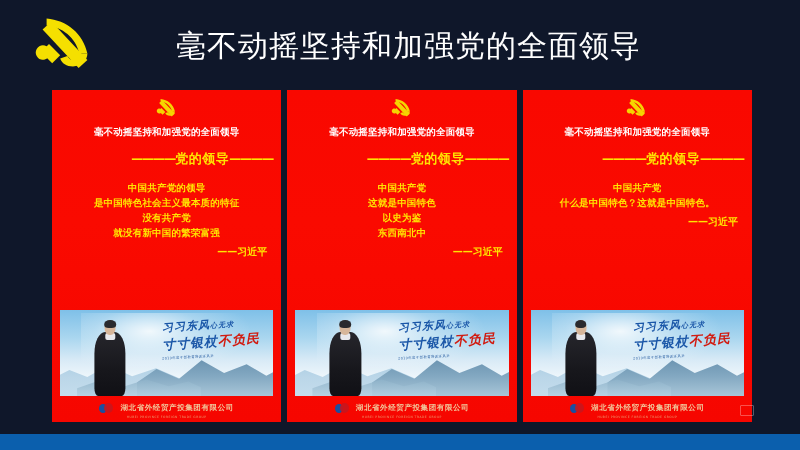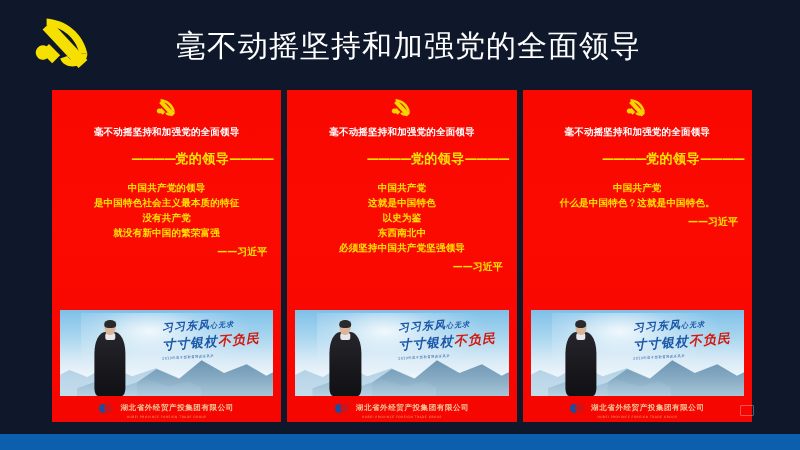--- a/index.html
+++ b/index.html
@@ -227,21 +227,20 @@
         </div>
         <div class="card-head">毫不动摇坚持和加强党的全面领导</div>
         <div class="card-sub">
           <span class="dash">————</span><span>党的领导</span><span class="dash">————</span>
         </div>
         <div class="card-body">
           <div class="line">中国共产党</div>
           <div class="line">这就是中国特色</div>
           <div class="line">以史为鉴</div>
           <div class="line">东西南北中</div>
-          <div class="line">必须坚持中国共产党坚强领导</div>
         </div>
         <div class="card-attr">——习近平</div>
       </div>
 
       <div class="banner-wrap">
         <div class="banner">
           <div class="sunglow"></div>
           <div class="mount-far"></div>
           <div class="mount-near"></div>
           <div class="mount-front"></div>

